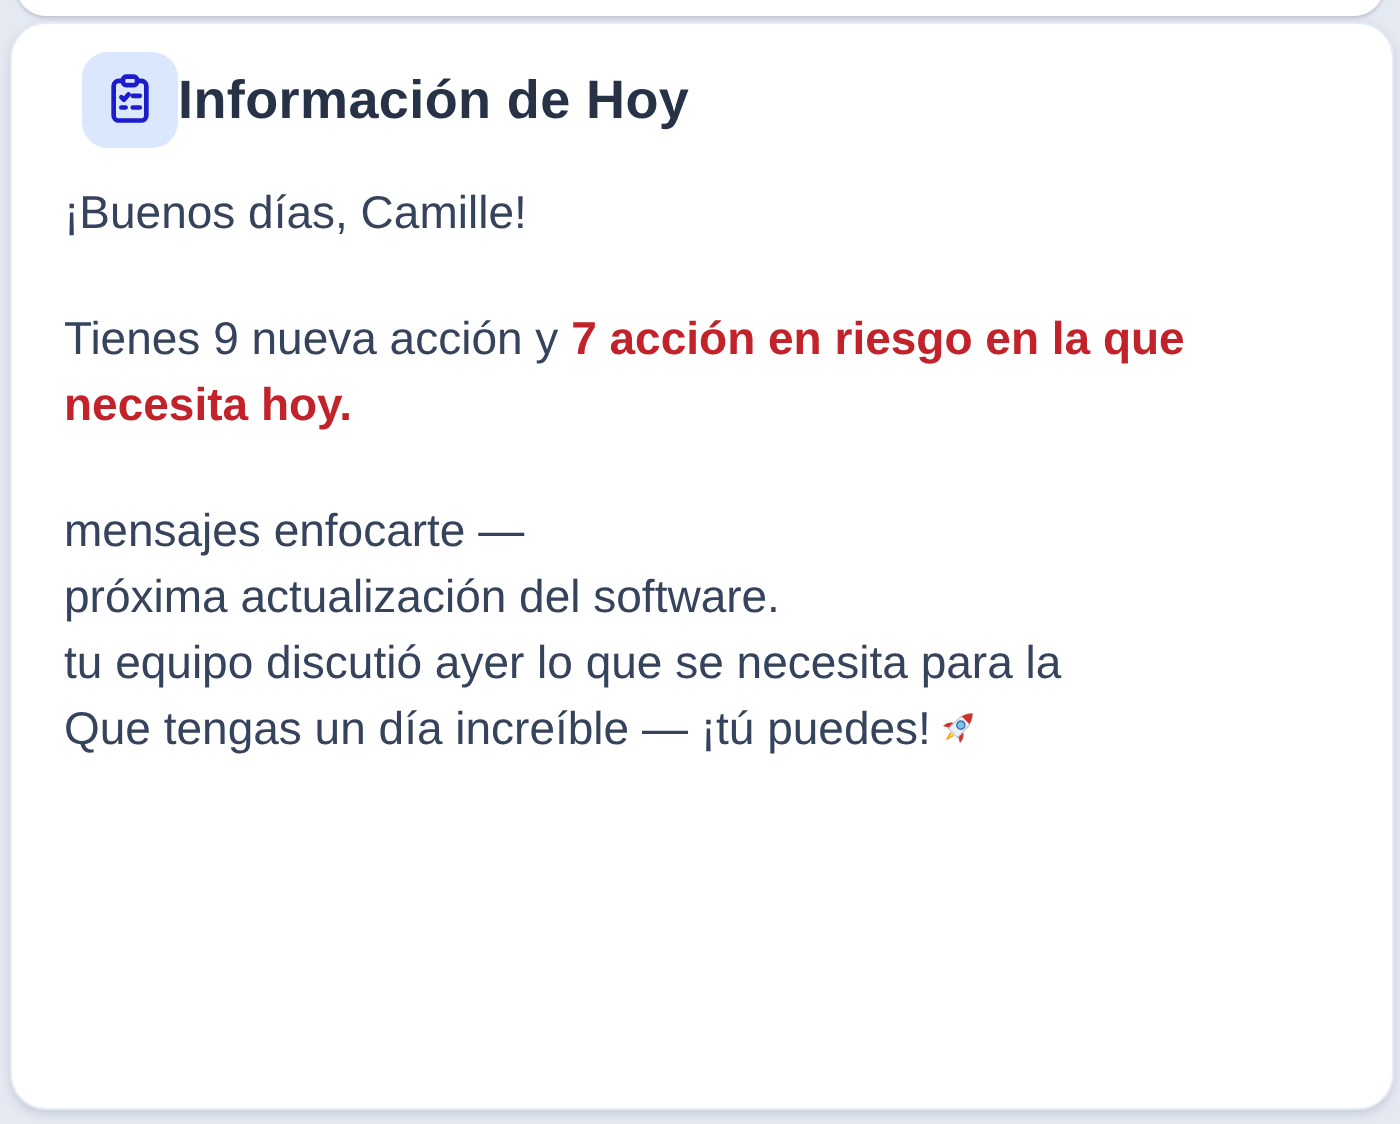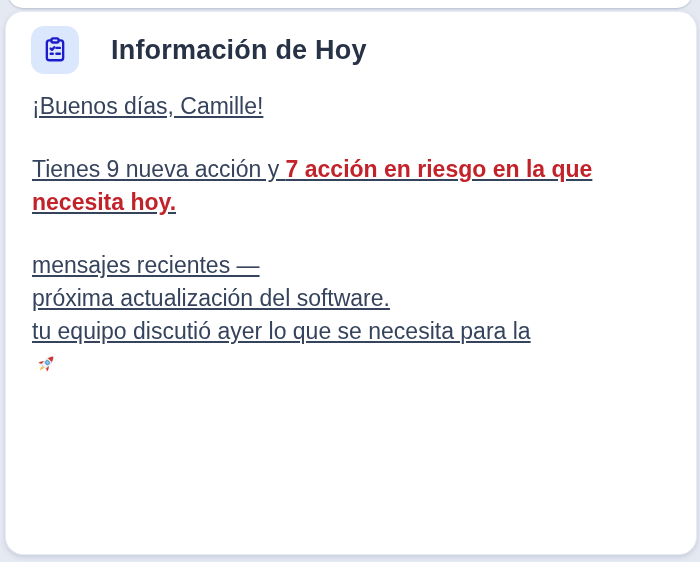--- a/index.html
+++ b/index.html
@@ -23,36 +23,36 @@
     background:var(--card-bg);border-radius:16px;
     box-shadow:0 1px 2px rgba(130,140,165,.45);
   }
   .card{
     position:absolute;left:5px;top:11px;width:692px;height:544px;
     background:var(--card-bg);border-radius:18px;
     border:1px solid #e7ebf4;
     box-shadow:0 2px 5px rgba(130,140,165,.3);
   }
   .header{
-    display:flex;align-items:center;gap:32px;
-    padding:14px 24px 0 25px;
+    display:flex;align-items:center;gap:0;
+    padding:14px 24px 0 35px;
   }
   .chip{
     width:48px;height:48px;border-radius:13px;background:var(--chip-bg);
     display:flex;align-items:center;justify-content:center;flex:none;
   }
   .title{
     margin:0;font-size:27px;font-weight:600;color:var(--title);
     letter-spacing:.2px;
   }
   .message{
     padding:16px 28px 0 26px;
     font-size:23px;line-height:33px;color:var(--body);
   }
-  .line{white-space:nowrap;text-decoration:underline;}
+  .line{white-space:nowrap;}
   .line.spacer{height:30px;}
   .alert{color:var(--alert);font-weight:700;}
   .emoji{display:inline-block;vertical-align:-4px;margin-left:2px;}
   .emoji svg{display:block;}
 </style>
 </head>
 <body>
 
 <div class="prev-card"></div>
 
@@ -69,24 +69,24 @@
       </svg>
     </span>
     <h1 class="title">Información de Hoy</h1>
   </div>
   <div class="message">
       <div class="line"><span>¡Buenos días, Camille!</span></div>
       <div class="line spacer"></div>
       <div class="line"><span>Tienes 9 nueva acción y </span><span class="alert">7 acción en riesgo en la que</span></div>
       <div class="line"><span class="alert">necesita hoy.</span></div>
       <div class="line spacer"></div>
-      <div class="line"><span>mensajes recientes —</span></div>
+      <div class="line"><span>mensajes enfocarte —</span></div>
       <div class="line"><span>próxima actualización del software.</span></div>
       <div class="line"><span>tu equipo discutió ayer lo que se necesita para la</span></div>
-      <div class="line"><span class="emoji" title="🚀">
+      <div class="line"><span>Que tengas un día increíble — ¡tú puedes!</span><span class="emoji" title="🚀">
   <svg width="24" height="24" viewBox="0 0 24 24">
     <g transform="rotate(45 12 12)">
       <path d="M10.6 16.2 L12 21 L13.4 16.2 Z" fill="#f59f1e"></path>
       <path d="M11.3 16.2 L12 18.9 L12.7 16.2 Z" fill="#fdd835"></path>
       <path d="M9 11.5 C6.8 12.6 6.1 14.6 6 16.6 L9.2 14.8 Z" fill="#d0342c"></path>
       <path d="M15 11.5 C17.2 12.6 17.9 14.6 18 16.6 L14.8 14.8 Z" fill="#d0342c"></path>
       <path d="M12 1.8 C14.6 4.2 15.2 7.6 15.2 10.5 L15.2 15.6 L8.8 15.6 L8.8 10.5 C8.8 7.6 9.4 4.2 12 1.8 Z" fill="#eef1f6" stroke="#b9c2d0" stroke-width="0.6"></path>
       <path d="M12 1.8 C13.4 3.1 14.3 4.9 14.7 6.6 L9.3 6.6 C9.7 4.9 10.6 3.1 12 1.8 Z" fill="#d0342c"></path>
       <circle cx="12" cy="10" r="2" fill="#7ec3f2" stroke="#3e77ad" stroke-width="0.8"></circle>
     </g>

